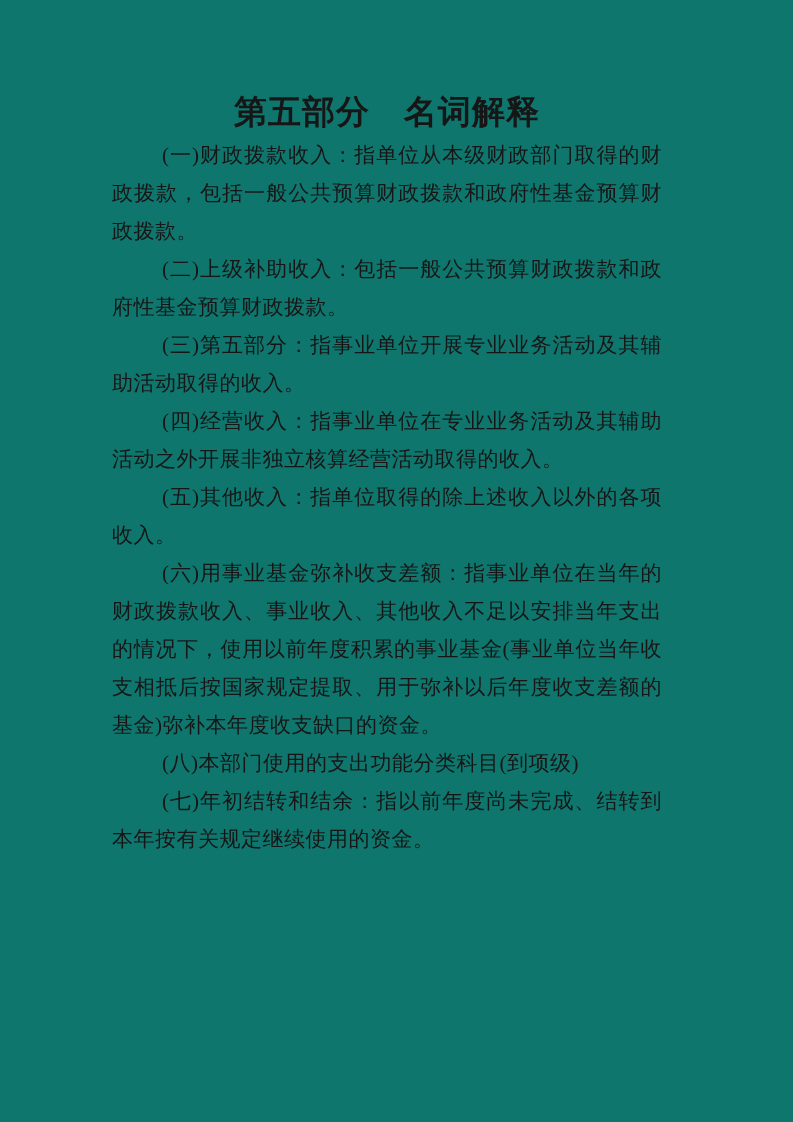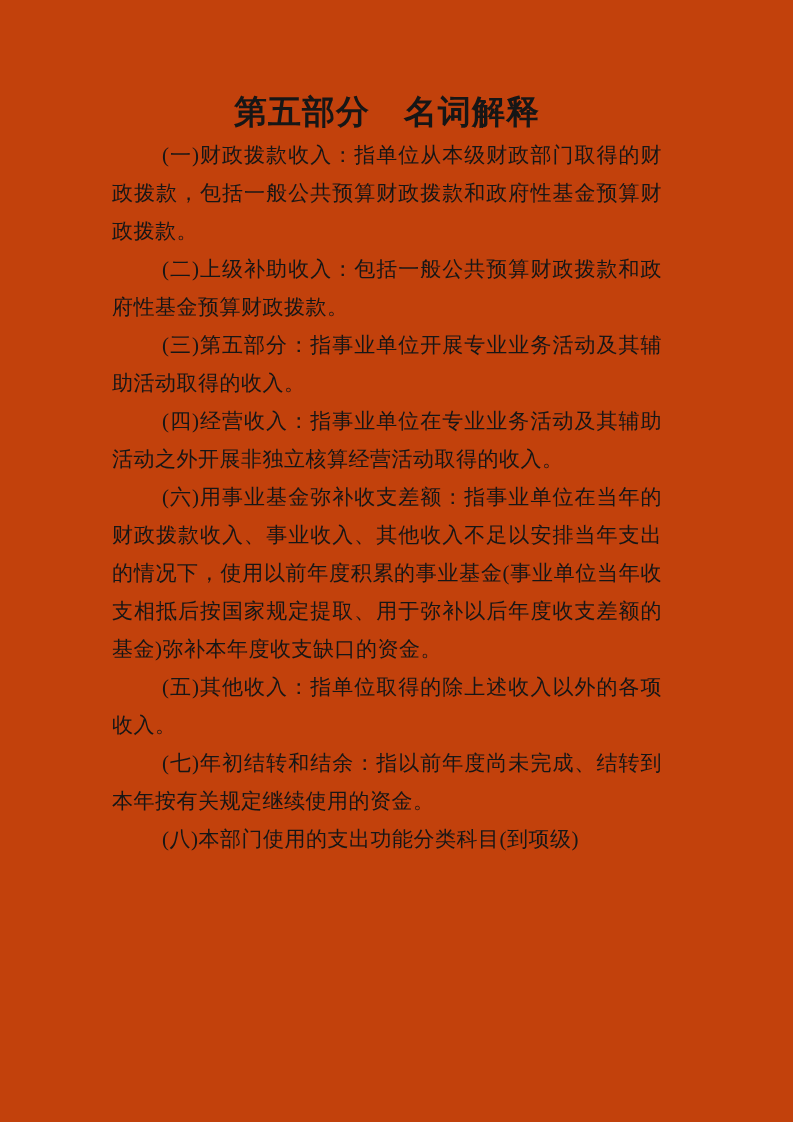--- a/index.html
+++ b/index.html
@@ -7,21 +7,21 @@
     padding: 0;
     background: #e8e8e8;
   }
   .page {
     position: relative;
     box-sizing: border-box;
     width: 793px;
     height: 1122px;
     margin: 0;
     padding: 88px 131px 0 112px;
-    background: #c2410c;
+    background: #0f766e;
     color: #161616;
     font-family: "Liberation Serif", "DejaVu Serif", serif;
     overflow: hidden;
   }
   .doc-title {
     font-size: 33px;
     line-height: 48px;
     font-weight: 700;
     text-align: center;
     margin: 0;
@@ -44,20 +44,20 @@
   <h1 class="doc-title">第五部分　名词解释</h1>
 
   <p class="para">(一)财政拨款收入：指单位从本级财政部门取得的财政拨款，包括一般公共预算财政拨款和政府性基金预算财政拨款。</p>
 
   <p class="para">(二)上级补助收入：包括一般公共预算财政拨款和政府性基金预算财政拨款。</p>
 
   <p class="para">(三)第五部分：指事业单位开展专业业务活动及其辅助活动取得的收入。</p>
 
   <p class="para">(四)经营收入：指事业单位在专业业务活动及其辅助活动之外开展非独立核算经营活动取得的收入。</p>
 
+  <p class="para">(五)其他收入：指单位取得的除上述收入以外的各项收入。</p>
+
   <p class="para">(六)用事业基金弥补收支差额：指事业单位在当年的财政拨款收入、事业收入、其他收入不足以安排当年支出的情况下，使用以前年度积累的事业基金(事业单位当年收支相抵后按国家规定提取、用于弥补以后年度收支差额的基金)弥补本年度收支缺口的资金。</p>
 
-  <p class="para">(五)其他收入：指单位取得的除上述收入以外的各项收入。</p>
+  <p class="para">(八)本部门使用的支出功能分类科目(到项级)</p>
 
   <p class="para">(七)年初结转和结余：指以前年度尚未完成、结转到本年按有关规定继续使用的资金。</p>
-
-  <p class="para">(八)本部门使用的支出功能分类科目(到项级)</p>
 </div>
 
 </body></html>

